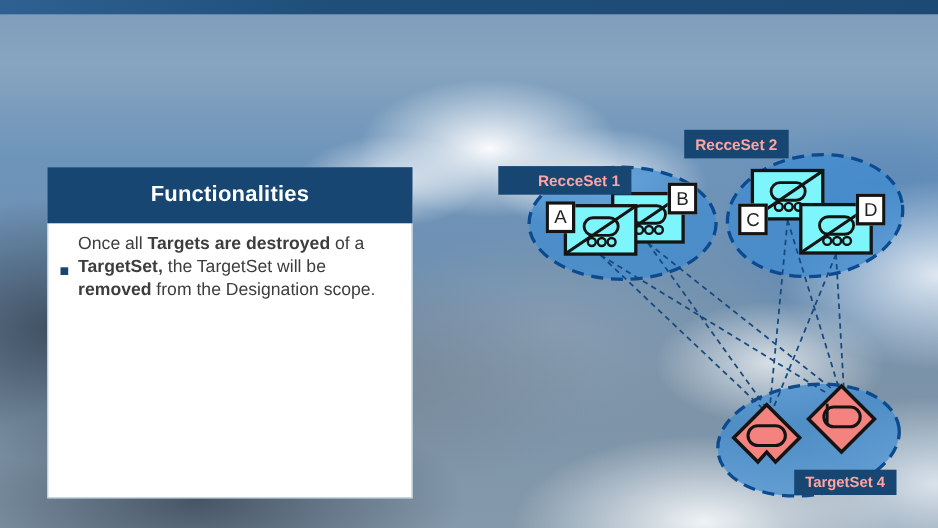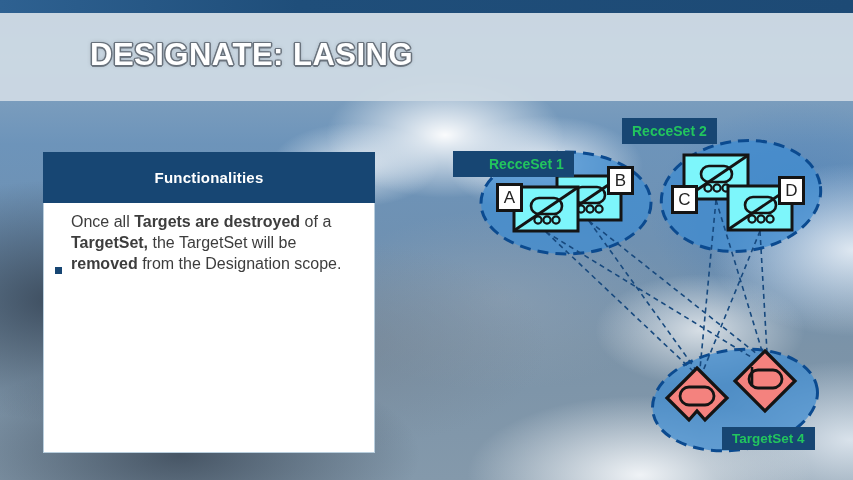--- a/index.html
+++ b/index.html
@@ -44,39 +44,39 @@
       1px -1px 0 rgba(104,113,123,0.9), -1px 1px 0 rgba(104,113,123,0.9),
       0 0 4px rgba(80,90,100,0.55);
   }
 
   .func-box {
     position:absolute; left:43px; top:152px; width:332px; height:301px;
     background:#ffffff; border:1px solid #b9cedd;
   }
   .func-header {
     position:absolute; left:-1px; top:-1px; width:332px; height:51px;
-    background:#174673; color:#ffffff; font-weight:bold; font-size:15px;
+    background:#174673; color:#ffffff; font-weight:bold; font-size:20px;
     display:flex; align-items:center; justify-content:center; letter-spacing:0.2px;
   }
   .func-body {
     position:absolute; left:0; top:50px; width:330px; padding:8px 13px 0 11px;
-    display:flex; align-items:flex-end;
+    display:flex; align-items:center;
   }
   .bullet-square {
     flex:0 0 auto; width:7px; height:7px; background:#174673; margin:7px 9px 0 0;
   }
   .bullet-text {
     flex:1 1 auto; font-size:16px; line-height:21px; color:#3d3d3d;
   }
   .bullet-text .b { font-weight:bold; }
 
   .diagram-svg { position:absolute; left:0; top:0; width:853px; height:480px; }
 
   .tag {
-    position:absolute; background:#174673; color:#22c55e; font-weight:bold;
+    position:absolute; background:#174673; color:#fca5a5; font-weight:bold;
     font-size:14px; height:26px; display:flex; align-items:center; justify-content:center;
     padding:0 10px; white-space:nowrap;
   }
   .tag-recce1 { left:453px; top:151px;padding-left:36px; }
   .tag-recce2 { left:622px; top:118px; }
   .tag-target2 { left:722px; top:427px; height:23px; font-size:13.5px; }
 
   .unit-tag {
     position:absolute; width:27px; height:29px; background:#ffffff; border:3px solid #141414;
     display:flex; align-items:center; justify-content:center;
@@ -87,23 +87,20 @@
   .unit-tag-c { left:671px; top:185px; }
   .unit-tag-d { left:778px; top:176px; }
 </style>
 </head>
 <body>
 
 <div class="slide">
 
   <div class="top-strip"></div>
 
-  <div class="title-band">
-    <h1 class="slide-title">DESIGNATE: LASING</h1>
-  </div>
 
   <svg class="diagram-svg" viewBox="0 0 853 480">
 
     <ellipse cx="566" cy="203" rx="85" ry="51" fill="rgba(62,140,209,0.72)" stroke="#0b4a8f" stroke-width="3" stroke-dasharray="11 7"></ellipse>
     <g transform="rotate(-7 741 196)">
       <ellipse cx="741" cy="196" rx="80" ry="55" fill="rgba(62,140,209,0.72)" stroke="#0b4a8f" stroke-width="3" stroke-dasharray="11 7"></ellipse>
     </g>
     <g transform="rotate(-8 735 400)">
       <ellipse cx="735" cy="400" rx="83" ry="50" fill="rgba(62,140,209,0.72)" stroke="#0b4a8f" stroke-width="3" stroke-dasharray="11 7"></ellipse>
     </g>

